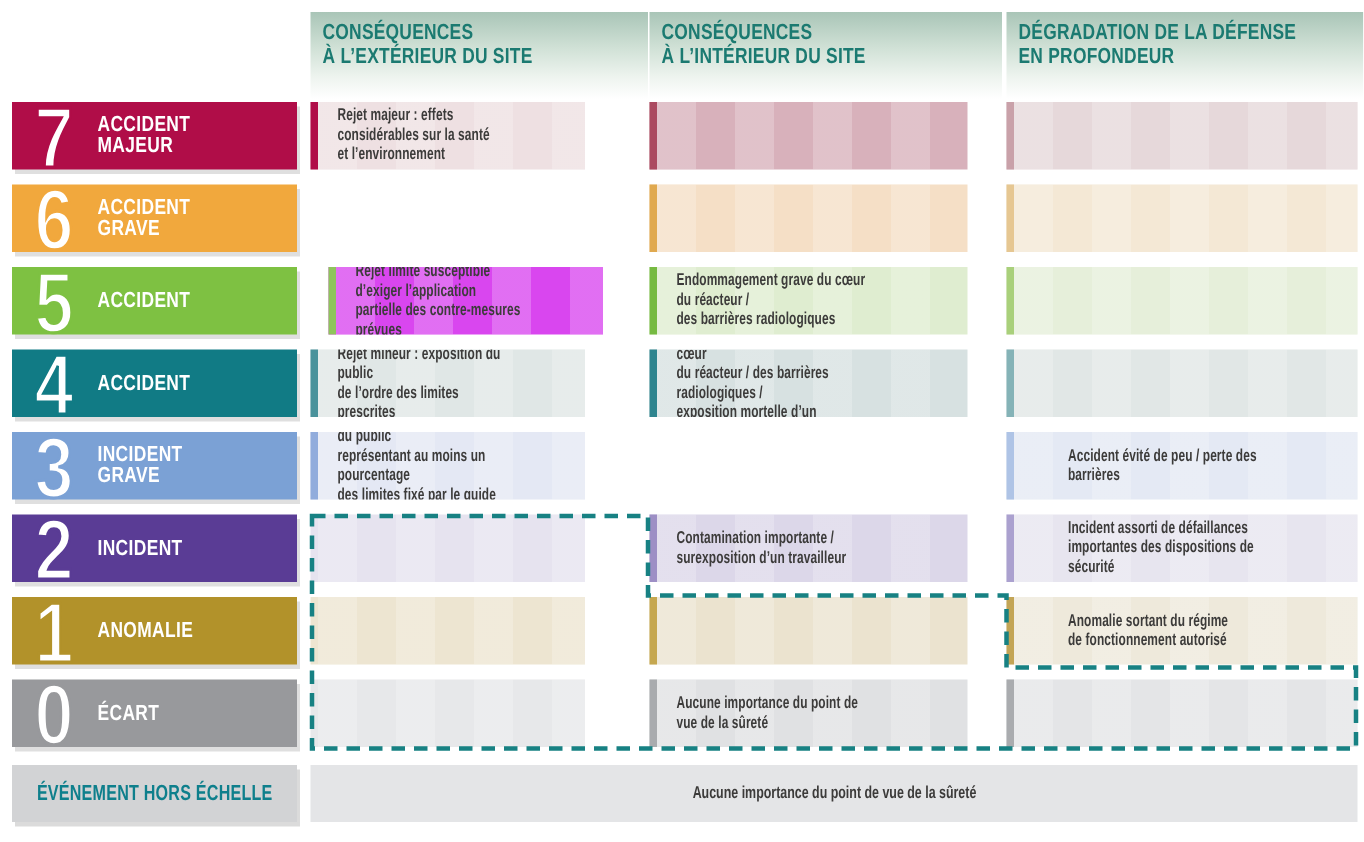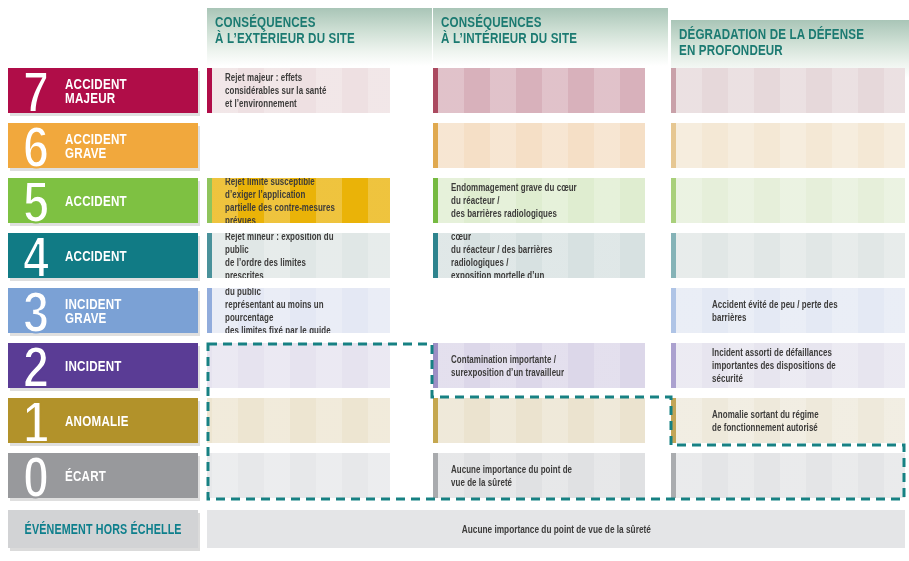--- a/index.html
+++ b/index.html
@@ -5,21 +5,21 @@
   html,body{margin:0;padding:0;background:#ffffff;}
   .stage{
     position:relative;width:909px;height:561px;background:#ffffff;
     font-family:"Liberation Sans",sans-serif;overflow:hidden;
   }
   
   .hcol{position:absolute;top:8px;height:58px;
     background:linear-gradient(180deg,#a9c5b7 0%,#cfe0d5 40%,#eef4ef 75%,#ffffff 100%);}
   .h1{left:207px;width:225px;}
   .h2{left:433px;width:235px;}
-  .h3{left:671px;width:238px;margin-top:12px;}
+  .h3{left:671px;width:238px;}
   .htext{display:block;padding:7px 0 0 10px;white-space:pre-line;
     font-weight:bold;font-size:14.5px;line-height:15.5px;
     width:125%;transform:scaleX(0.8);transform-origin:left top;letter-spacing:0.2px;}
   
   .row{position:absolute;left:0;width:909px;height:45px;}
   .r7{top:68px}.r6{top:123px}.r5{top:178px}.r4{top:233px}
   .r3{top:288px}.r2{top:343px}.r1{top:398px}.r0{top:453px}.rhs{top:510px;height:38px;padding-left:16px;}
   .bar{position:absolute;left:8px;top:0;width:190px;height:100%;
     box-shadow:2px 3px 0 rgba(110,110,110,0.22);}
   .num{position:absolute;left:15px;top:-4px;z-index:2;
@@ -104,21 +104,21 @@
     <div class="cell c3" style="background-color: rgb(244, 232, 213); border-left-color: rgb(230, 199, 146);">
         <span class="ctext"></span>
       </div>
   </div>
 
   <div class="row r5">
     <div class="bar" style="background-color: rgb(126, 193, 66);">
       <span class="num" style="-webkit-text-stroke: 2px rgb(126, 193, 66);">5</span>
       <span class="blabel">ACCIDENT</span>
     </div>
-    <div class="cell c1" style="background-color: #eab308; border-left-color: rgb(143, 196, 92);">
+    <div class="cell c1" style="background-color: #d946ef; border-left-color: rgb(143, 196, 92); margin-left: 12px;">
         <span class="ctext">Rejet limité susceptible d’exiger l’application
 partielle des contre-mesures prévues</span>
       </div>
     <div class="cell c2" style="background-color: rgb(223, 237, 208); border-left-color: rgb(118, 186, 65);">
         <span class="ctext">Endommagement grave du cœur du réacteur /
 des barrières radiologiques</span>
       </div>
     <div class="cell c3" style="background-color: rgb(230, 239, 218); border-left-color: rgb(169, 208, 123);">
         <span class="ctext"></span>
       </div>

